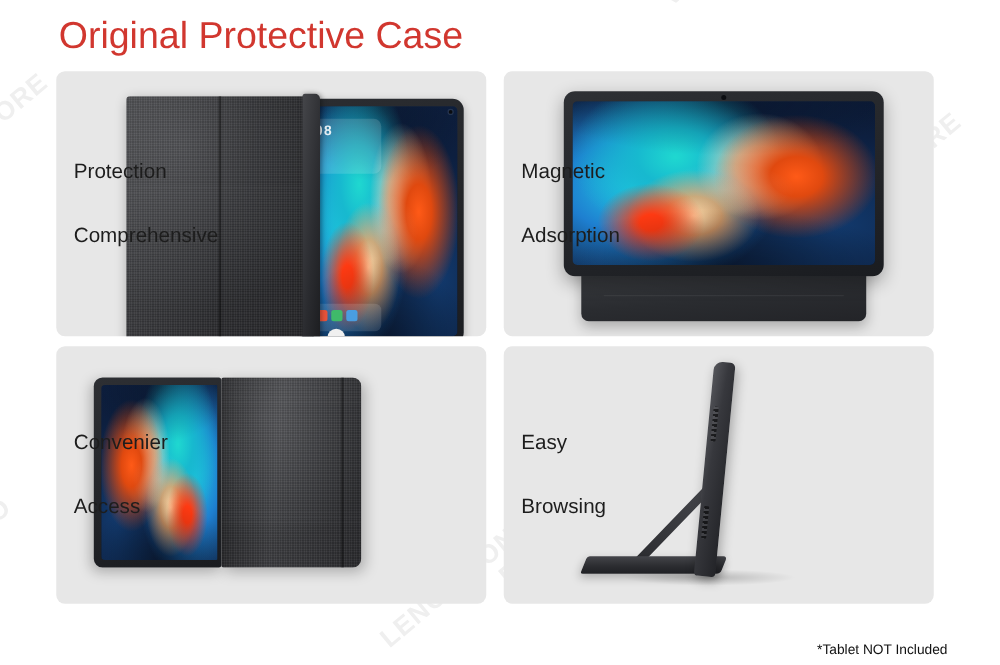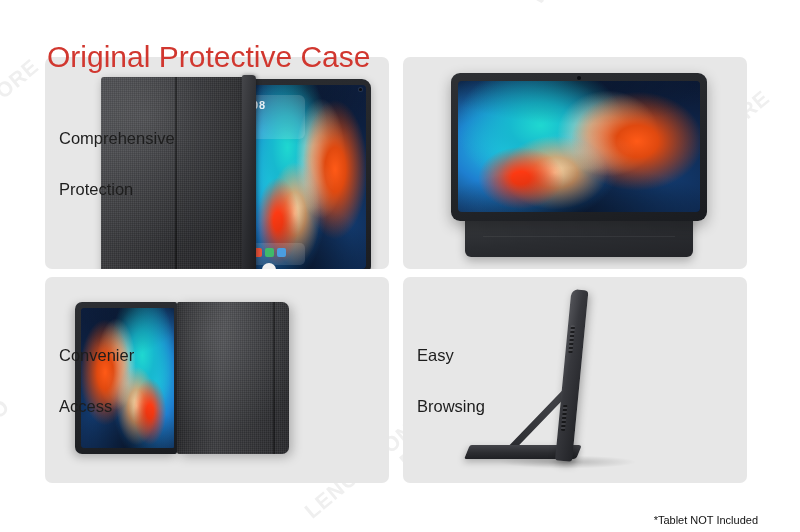--- a/index.html
+++ b/index.html
@@ -42,21 +42,20 @@
   
   #page-title {
     position: absolute;
     left: 47px;
     top: 12px;
     font-size: 30px;
     font-weight: 400;
     color: #d1372f;
     letter-spacing: 0px;
     z-index: 10;
-    margin-top: 28px;
   }
 
   
   #panel-grid {
     position: absolute;
     left: 45px;
     top: 57px;
     width: 714px;
     height: 426px;
     display: grid;
@@ -336,35 +335,39 @@
       <div class="p1-icon" style="left:12px; bottom:18px; background:#e8533a;"></div>
       <div class="p1-icon" style="left:24px; bottom:18px; background:#3fba6a;"></div>
       <div class="p1-icon" style="left:36px; bottom:18px; background:#4a9de0;"></div>
       <div class="p1-icon" style="left:21px; bottom:-2px; width:14px; height:14px; border-radius:50%; background:#f0f0f0;"></div>
     </div>
 
     <div class="art p1-cover fabric"></div>
     <div class="art p1-spine fabric"></div>
 
     <div class="panel-caption">
+      <span class="cap-line">Protection</span>
       <span class="cap-line">Comprehensive</span>
-      <span class="cap-line">Protection</span>
     </div>
   </div>
 
   <div class="panel panel-2">
     <div class="art p2-back fabric"></div>
 
     <div class="art p2-tablet">
       <div class="p2-cam"></div>
       <div class="p2-screen">
         <div class="wallpaper"></div>
       </div>
     </div>
 
+    <div class="panel-caption">
+      <span class="cap-line">Magnetic</span>
+      <span class="cap-line">Adsorption</span>
+    </div>
   </div>
 
   <div class="panel panel-4">
     <div class="art p4-cover fabric"></div>
 
     <div class="art p4-tablet">
       <div class="p4-screen">
         <div class="wallpaper flip"></div>
       </div>
     </div>

